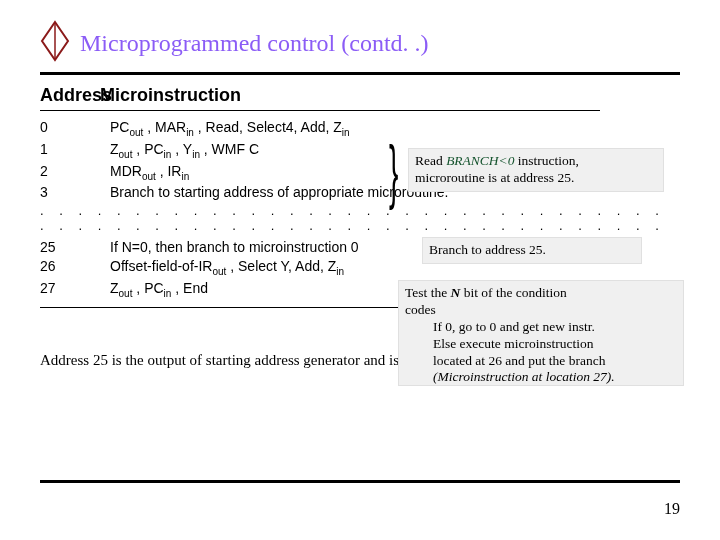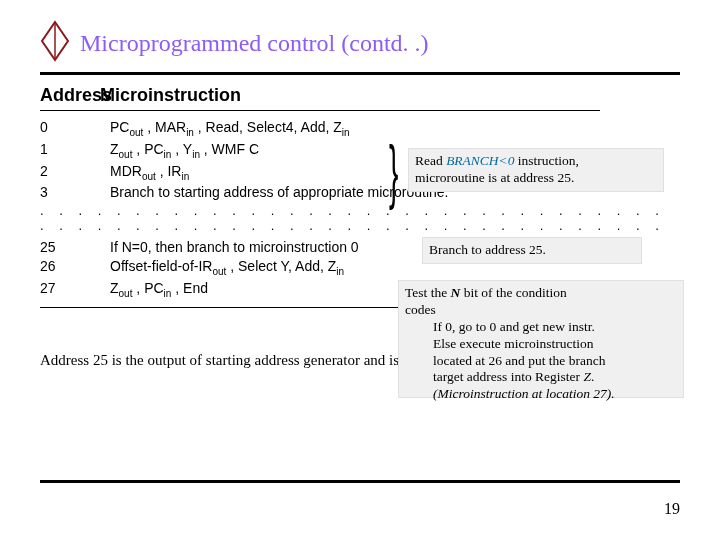--- a/index.html
+++ b/index.html
@@ -91,38 +91,38 @@
     background: #f0f0f0;
     border: 1px solid #e0e0e0;
     font-family: Georgia, serif;
     font-size: 13.5px;
     color: #000;
     padding: 4px 6px;
     box-sizing: border-box;
     line-height: 1.25;
   }
   .annot .redit {
-    color: #0369a1;
+    color: #14532d;
     font-style: italic;
   }
   .annot1 {
     top: 148px;
     left: 408px;
     width: 256px;
   }
   .annot2 {
     top: 237px;
     left: 422px;
     width: 220px;
   }
   .annot3 {
     top: 280px;
     left: 398px;
     width: 286px;
-    height: 118px;
+    height: 106px;
   }
   .annot .nbold { font-weight: bold; font-style: italic; }
   .annot .indent { padding-left: 28px; display: block; }
   .bodytext {
     font-family: Georgia, serif;
     font-size: 15px;
     margin-top: 44px;
   }
   .bodytext .b { font-weight: normal; }
   .foot-rule {
@@ -217,21 +217,20 @@
   <div class="annot annot2">
     <span>Branch to address 25.</span>
   </div>
 
   <div class="annot annot3">
     <span>Test the </span><span class="nbold redit" style="color:#000;">N</span><span> bit of the condition</span><br>
     <span>codes</span><br>
     <span class="indent">If 0, go to 0 and get new instr.</span>
     <span class="indent">Else execute microinstruction</span>
     <span class="indent">located at 26 and put the branch</span>
-    <span class="indent"><span>target address into Register </span><span style="font-style:italic;">Z</span><span>.</span></span>
     <span class="indent" style="font-style:italic;">(Microinstruction at location 27).</span>
   </div>
 
   <div class="bodytext">
     <span>Address 25 is the output of </span><span class="b">starting address</span><span> generator and is loaded into the microprogram counter (</span><span class="mu" style="font-style:italic;">μPC</span><span>).</span>
   </div>
 
   <hr class="foot-rule">
   <div class="pagenum">19</div>
 </div>

